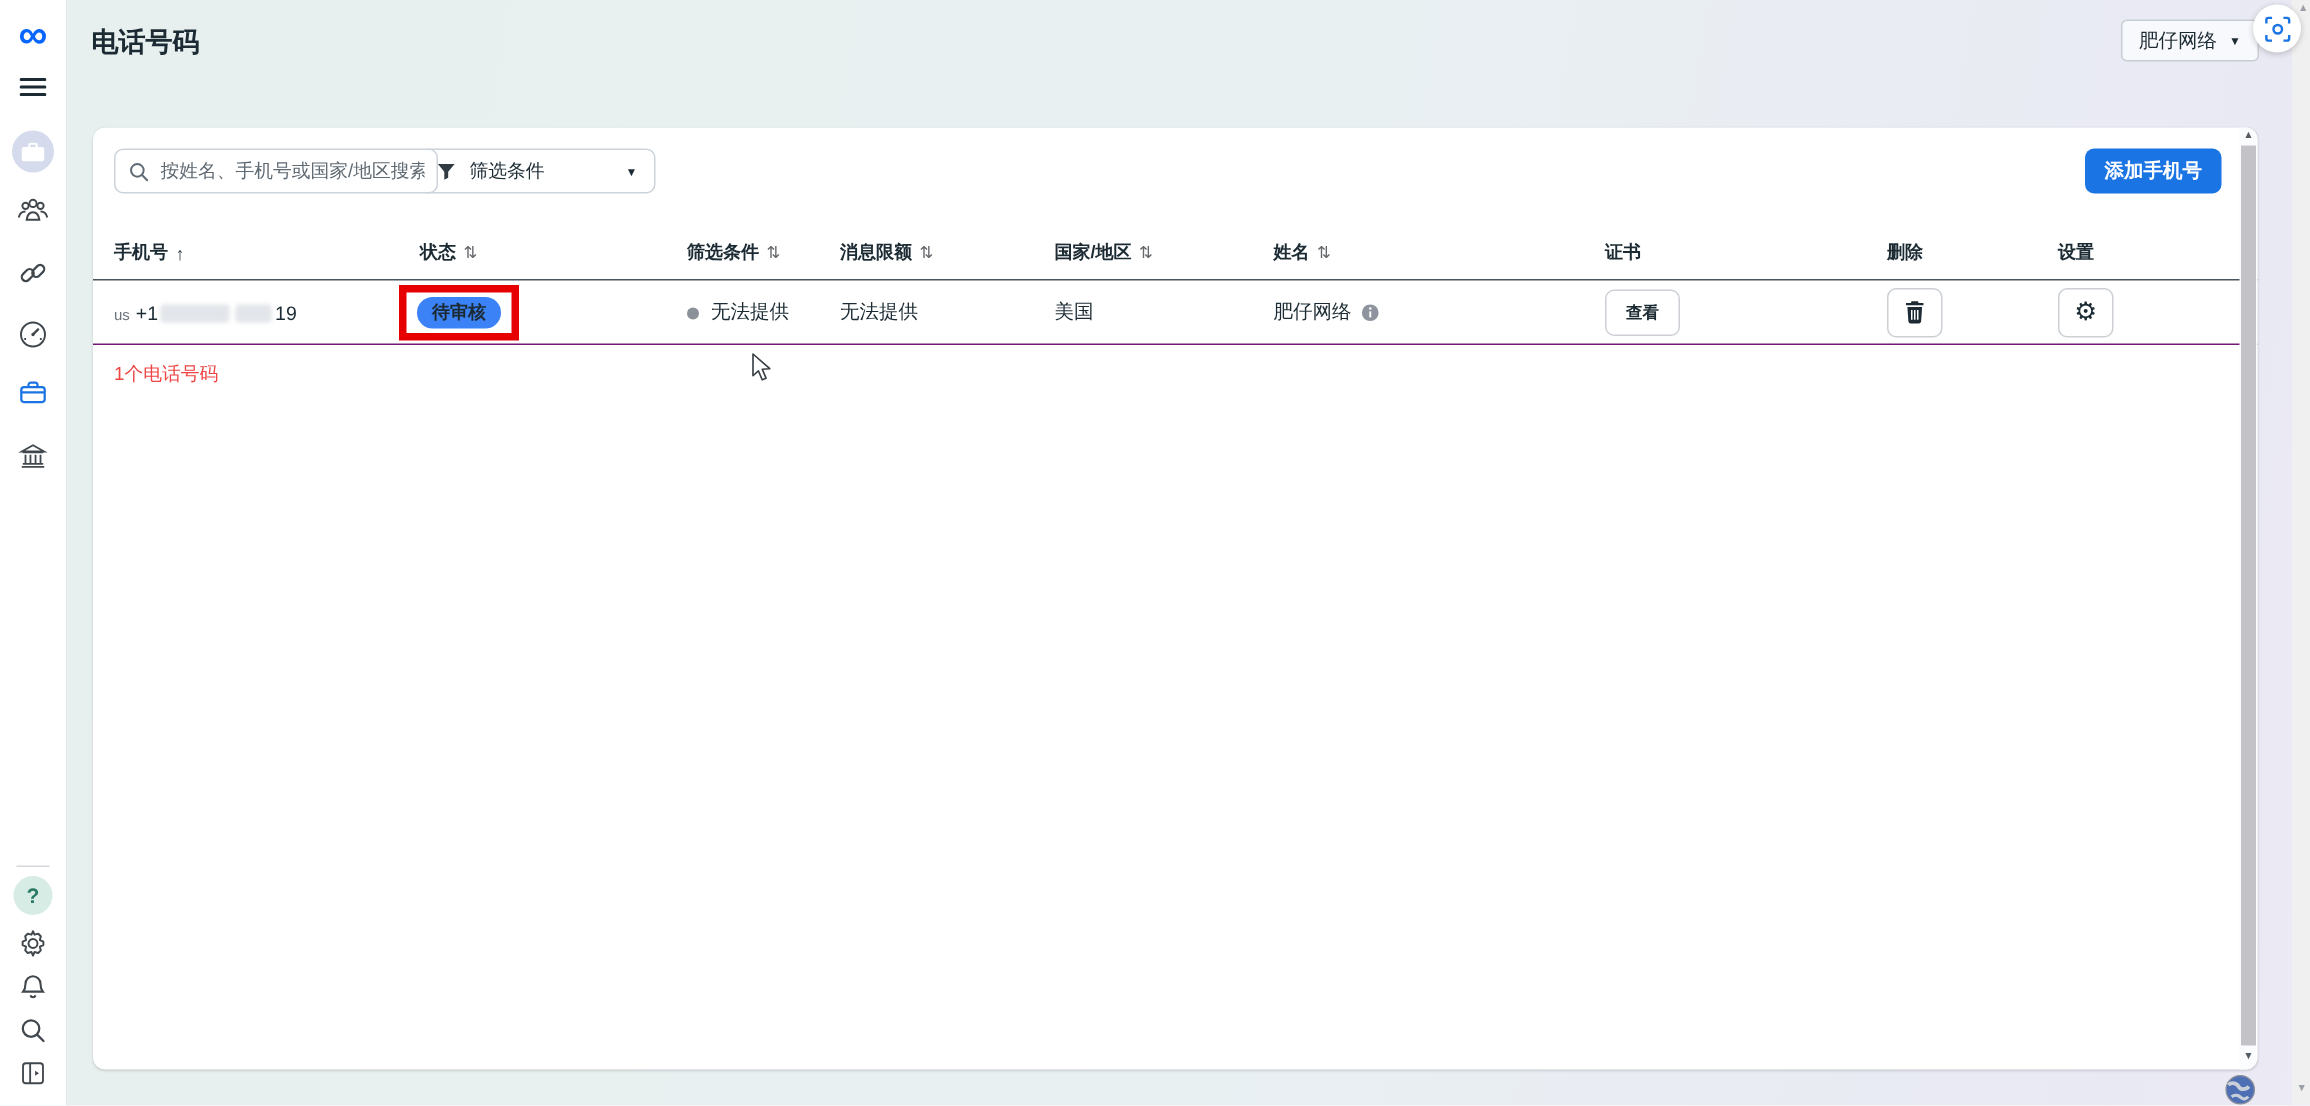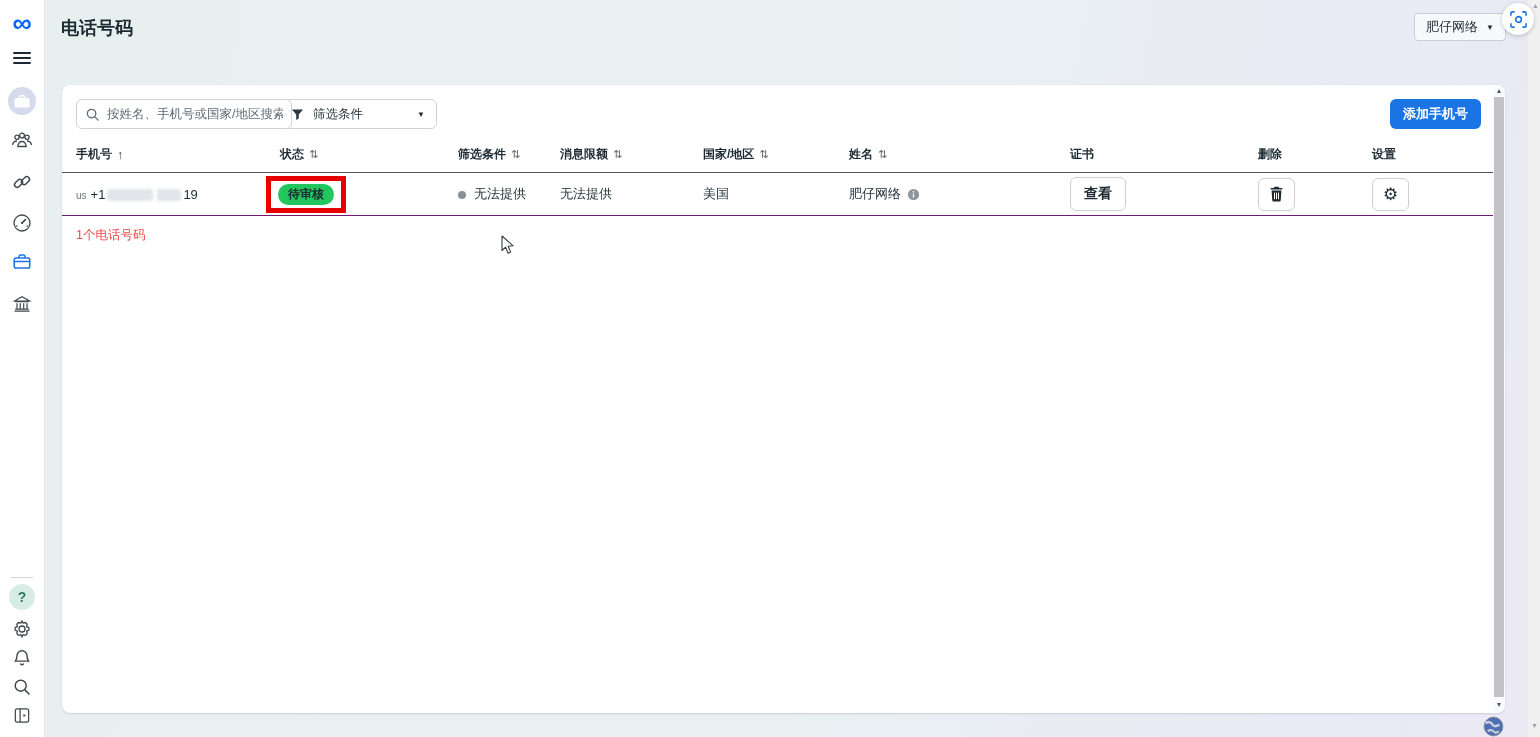--- a/index.html
+++ b/index.html
@@ -48,38 +48,38 @@
   .search-input::placeholder { color:#606a73; }
   .filter-btn { width:158px; height:30px; border:1px solid #ccd3da; border-radius:6px; background:#fff;
                 display:flex; align-items:center; gap:9px; padding:0 11px; font-size:12.5px; cursor:pointer; }
   .filter-btn .caret { margin-left:auto; font-size:8px; }
   .add-btn { margin-left:auto; height:30px; padding:0 13px; background:#1b74e4; color:#fff;
              border:none; border-radius:6px; font-size:13px; font-weight:bold; cursor:pointer;
              font-family:inherit; }
   
   .grid { display:grid; grid-template-columns:204px 178px 102px 143px 146px 221px 188px 114px minmax(0,1fr);
           align-items:center; padding-left:14px; }
-  .thead { margin-top:17px; padding-bottom:9px; border-bottom:1px solid #4b535b; }
+  .thead { margin-top:31px; padding-bottom:9px; border-bottom:1px solid #4b535b; }
   .th { font-size:12px; font-weight:bold; color:#1c2b33; display:flex; align-items:center; gap:5px; cursor:pointer; }
   .sort-asc { font-size:12px; font-weight:bold; }
   .sort-both { font-size:11px; color:#65676b; font-weight:normal; letter-spacing:-1px; }
   .trow { height:43px; border-bottom:1px solid #701a75; font-size:13px; }
   .phone-cc { font-size:10px; color:#6b737c; margin-right:4px; }
   .blur-block { display:inline-block; height:12px; background:#e2e5e9; border-radius:2px;
                 filter:blur(1.5px); vertical-align:middle; margin:0 2px; }
   .status-wrap { position:relative; display:inline-block; margin-left:-2px; }
-  .badge { display:inline-block; background:#22c55e; border-radius:11px; padding:4px 10px;
+  .badge { display:inline-block; background:#3b82f6; border-radius:11px; padding:4px 10px;
            font-size:12px; font-weight:bold; color:#1c2b33; line-height:13px; }
   .red-box { position:absolute; left:-12px; right:-12px; top:-8px; bottom:-8px;
              border:5px solid #e60000; }
   .qdot { display:inline-block; width:8px; height:8px; border-radius:50%; background:#8a9199;
           margin-right:8px; vertical-align:middle; }
   .name-cell { display:flex; align-items:center; gap:6px; }
   .view-btn { width:auto; padding:7px 13px; background:#fff; border:1px solid #ccd0d5; border-radius:6px;
-              font-size:14px; font-weight:bold; color:#1c2b33; cursor:pointer; font-family:Liberation Serif, serif; }
+              font-size:11px; font-weight:bold; color:#1c2b33; cursor:pointer; font-family:Liberation Serif, serif; }
   .icon-btn { width:37px; height:33px; background:#fff; border:1px solid #ccd0d5; border-radius:6px;
               display:flex; align-items:center; justify-content:center; cursor:pointer; }
   .gear-glyph { font-size:17px; line-height:17px; color:#1c2b33;
                 font-family:"DejaVu Sans",sans-serif; }
   .summary { margin:11px 0 0 14px; font-size:12.5px; color:#ef4444; }
   
   .scrollbar { position:absolute; right:0; top:0; width:12px; height:628px; background:#fbfcfd;
                border-top-right-radius:8px; border-bottom-right-radius:8px; }
   .sb-up { position:absolute; top:2px; left:0; width:12px; text-align:center; font-size:7px; color:#555d64; cursor:pointer; }
   .sb-thumb { position:absolute; top:12px; left:1px; width:10px; height:600px; background:#c3c3c7; cursor:pointer; }

